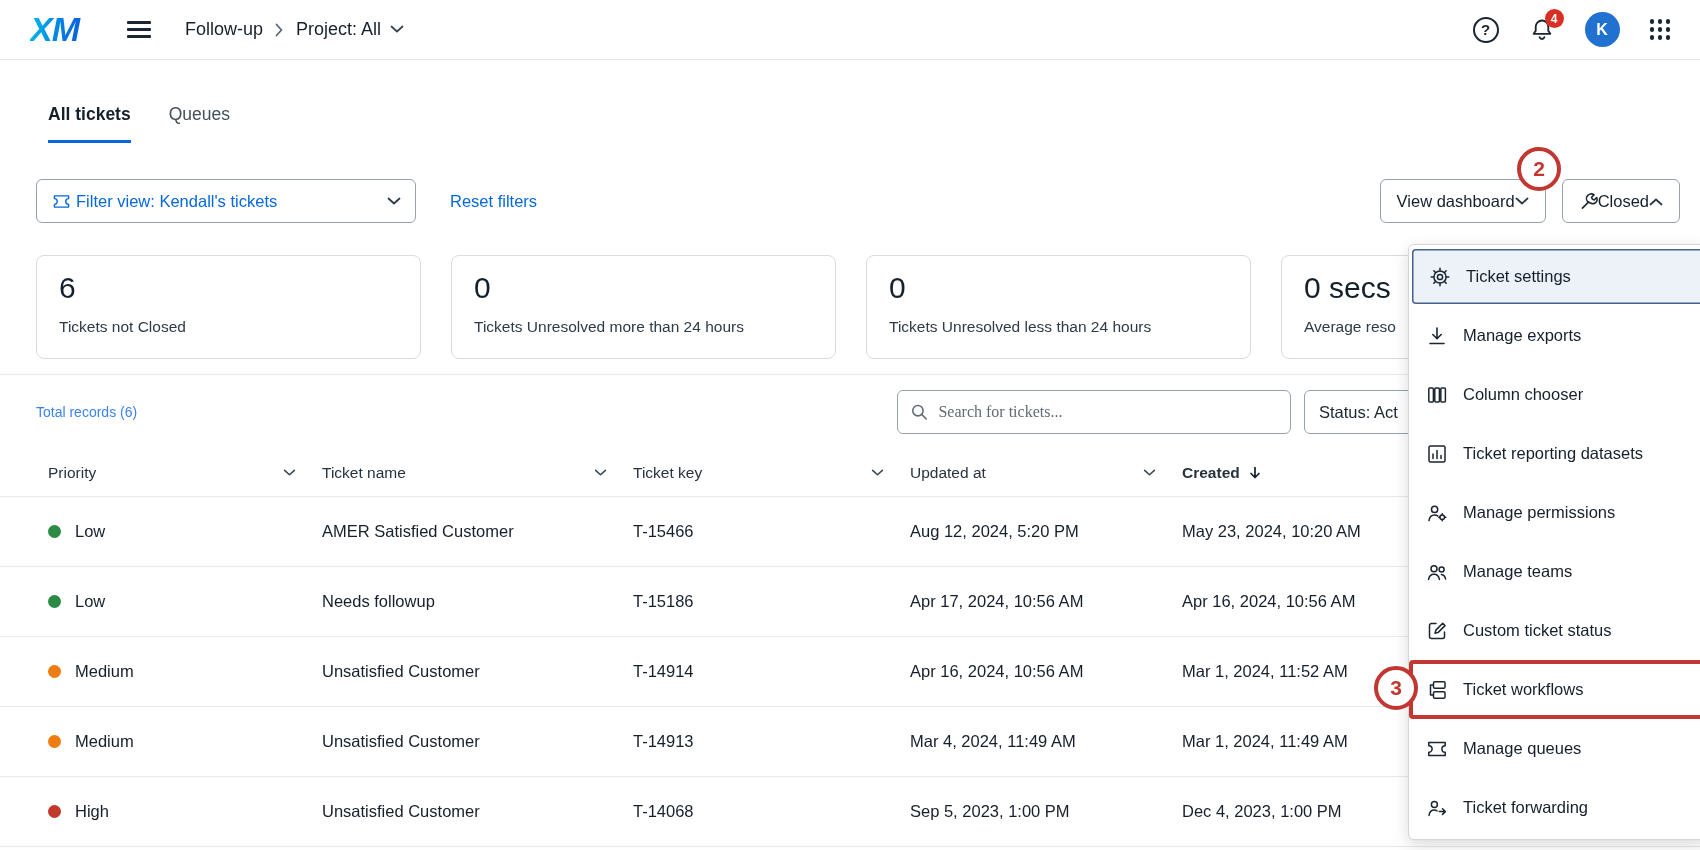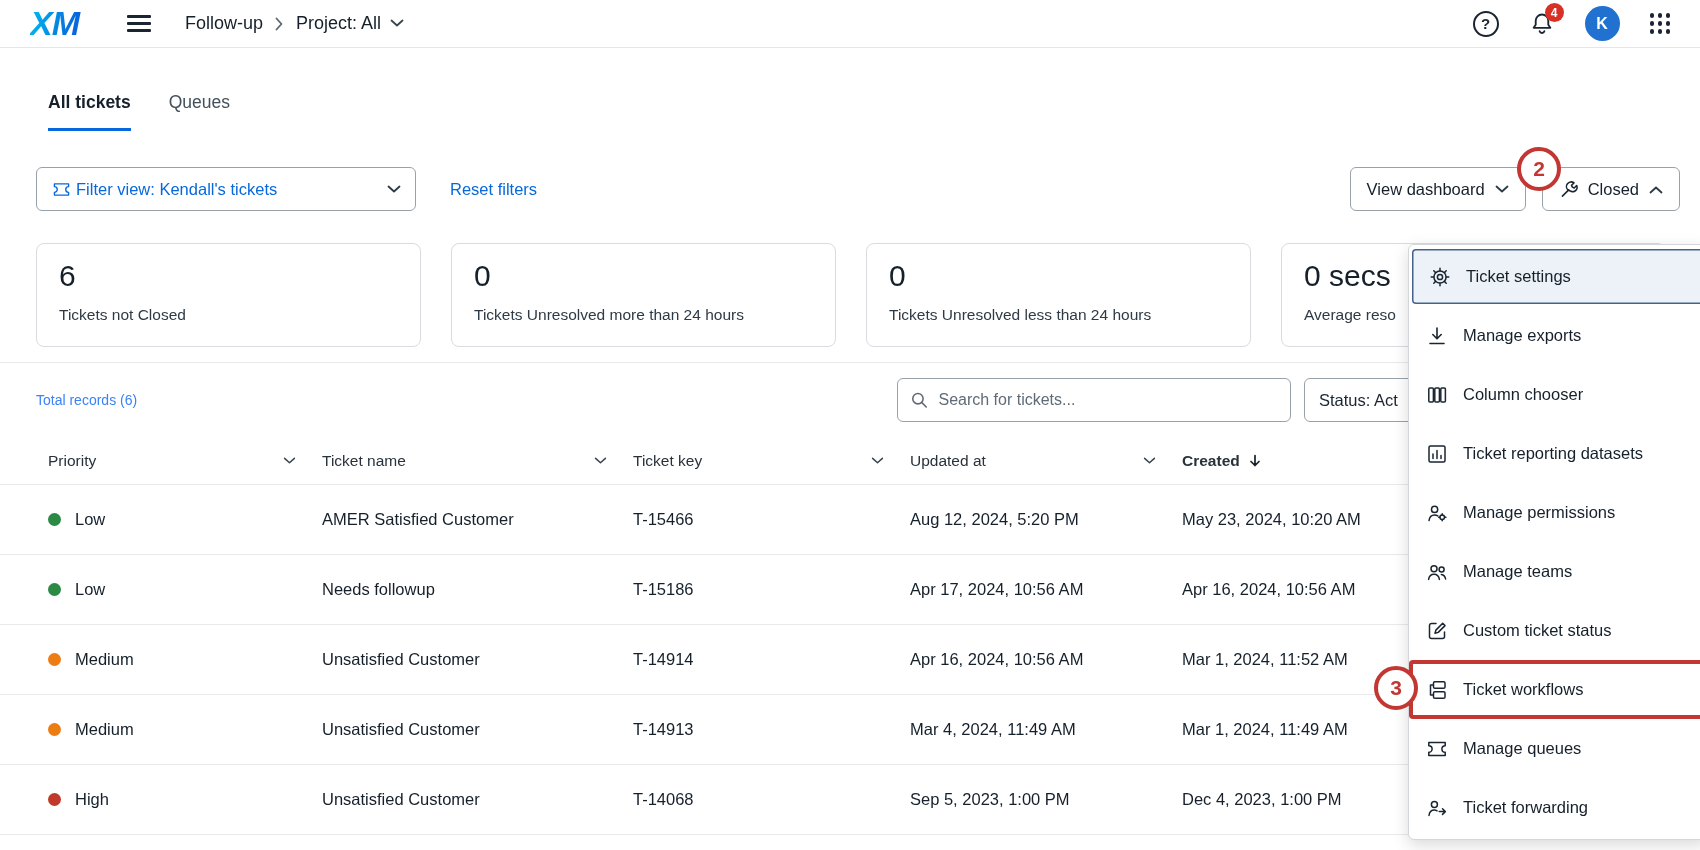--- a/index.html
+++ b/index.html
@@ -1,21 +1,21 @@
 <!DOCTYPE html>
 <html><head>
 <meta charset="utf-8">
 <style>
   *{box-sizing:border-box;margin:0;padding:0}
   html,body{width:1700px;height:850px;overflow:hidden;background:#fff;
     font-family:"Liberation Sans",sans-serif;color:#1a2531}
   body{position:relative}
 
   
-  .topbar{height:48px;display:flex;align-items:center;padding:0 30px;border-bottom:1px solid #e4e6e8;background:#fff}
+  .topbar{height:60px;display:flex;align-items:center;padding:0 30px;border-bottom:1px solid #e4e6e8;background:#fff}
   .logo{font-size:34px;font-weight:bold;font-style:italic;letter-spacing:-1px;color:#0768dd;
     background:linear-gradient(100deg,#00b5ee 5%,#0768dd 75%);-webkit-background-clip:text;background-clip:text;
     -webkit-text-fill-color:transparent;padding-right:8px;cursor:pointer}
   .hamburger{margin-left:40px;width:24px;display:flex;flex-direction:column;gap:4.5px;background:none;border:none;cursor:pointer;padding:2px 0}
   .hamburger span{display:block;height:2.4px;background:#1a2531;border-radius:1px}
   .breadcrumb{display:flex;align-items:center;margin-left:34px;font-size:18px;gap:12px}
   .crumb{display:flex;align-items:center;gap:9px;cursor:pointer;color:#15202b}
   .topbar-right{margin-left:auto;display:flex;align-items:center;gap:30px}
   .help-icon{width:26px;height:26px;border:2px solid #1a2531;border-radius:50%;display:flex;align-items:center;justify-content:center;
     font-size:15px;font-weight:bold;cursor:pointer}
@@ -31,38 +31,38 @@
   .tabs{display:flex;gap:38px;padding:0 48px;margin-top:44px}
   .tab{font-size:17.5px;color:#42505c;padding-bottom:15px;border-bottom:3px solid transparent;cursor:pointer}
   .tab.active{color:#15202b;font-weight:bold;border-color:#0768dd}
 
   
   .filter-row{display:flex;align-items:center;margin-top:36px;padding:0 20px 0 36px}
   .filter-view{width:380px;height:44px;border:1px solid #98a2ab;border-radius:6px;background:#fff;display:flex;align-items:center;
     gap:4px;padding:0 14px;font-size:16.5px;color:#0768dd;cursor:pointer;font-family:inherit}
   .filter-view .fv-label{flex:1;text-align:left}
   .reset{margin-left:34px;color:#0768dd;font-size:16.5px;text-decoration:none;cursor:pointer}
-  .btn{height:44px;border:1px solid #98a2ab;border-radius:6px;background:#fff;display:flex;align-items:center;gap:10px;
+  .btn{height:44px;border:1px solid #98a2ab;border-radius:6px;background:#fff;display:flex;align-items:center;
     padding:0 16px;font-size:16.5px;color:#15202b;cursor:pointer;font-family:inherit}
   .view-dashboard{margin-left:auto}
   .tools{margin-left:16px}
 
   
   .cards{display:flex;gap:30px;margin-top:32px;padding:0 36px}
   .card{width:385px;height:104px;flex:none;border:1px solid #d8dce0;border-radius:8px;padding:15px 22px;background:#fff;overflow:hidden}
   .card .value{font-size:30px;color:#15202b;white-space:nowrap}
   .card .label{font-size:15.5px;color:#2e3a45;margin-top:13px;white-space:nowrap;overflow:hidden}
   .section-divider{margin-top:15px;border-bottom:1px solid #e7e9eb}
 
   
   .toolbar{position:relative;margin-top:15px;height:44px;padding:0 36px;display:flex;align-items:center}
   .total-records{font-size:14px;color:#3b82f6}
   .search-box{position:absolute;left:897px;top:0;width:394px;height:44px;border:1px solid #98a2ab;border-radius:6px;
     display:flex;align-items:center;gap:10px;padding:0 12px;background:#fff}
-  .search-box input{border:none;outline:none;font-size:16px;color:#8b5cf6;width:100%;font-family:Liberation Sans, sans-serif;background:transparent}
+  .search-box input{border:none;outline:none;font-size:16px;color:#8b5cf6;width:100%;font-family:Liberation Serif, serif;background:transparent}
   .search-box input::placeholder{color:#5f6b76}
   .status-box{position:absolute;left:1304px;top:0;width:286px;height:44px;border:1px solid #98a2ab;border-radius:6px;
     display:flex;align-items:center;padding:0 14px;font-size:16.5px;white-space:nowrap;overflow:hidden;background:#fff;cursor:pointer}
 
   
   .table{margin-top:15px}
   .trow{display:grid;grid-template-columns:274px 311px 277px 272px 1fr;padding-left:48px;align-items:center;height:70px;
     border-bottom:1px solid #e7e9eb;font-size:16.5px;color:#15202b}
   .thead{height:48px;font-size:15.5px;color:#27323c}
   .th{display:flex;align-items:center;justify-content:space-between;padding-right:26px;cursor:pointer}

